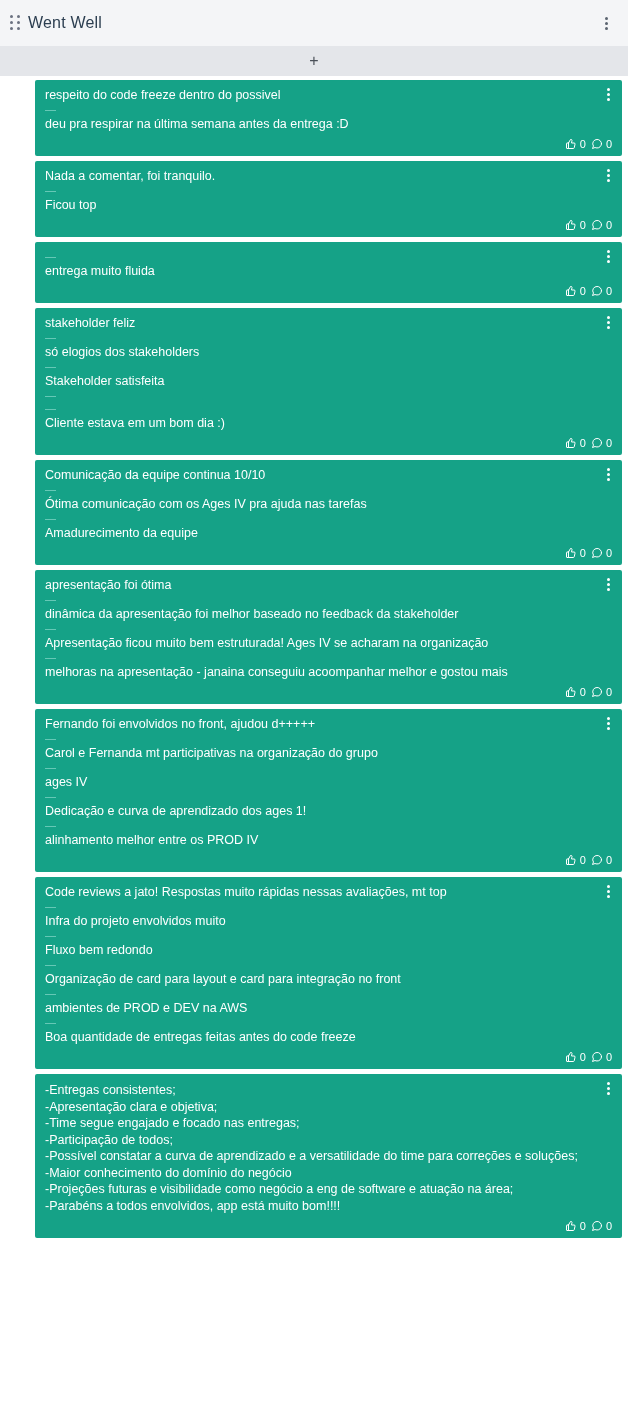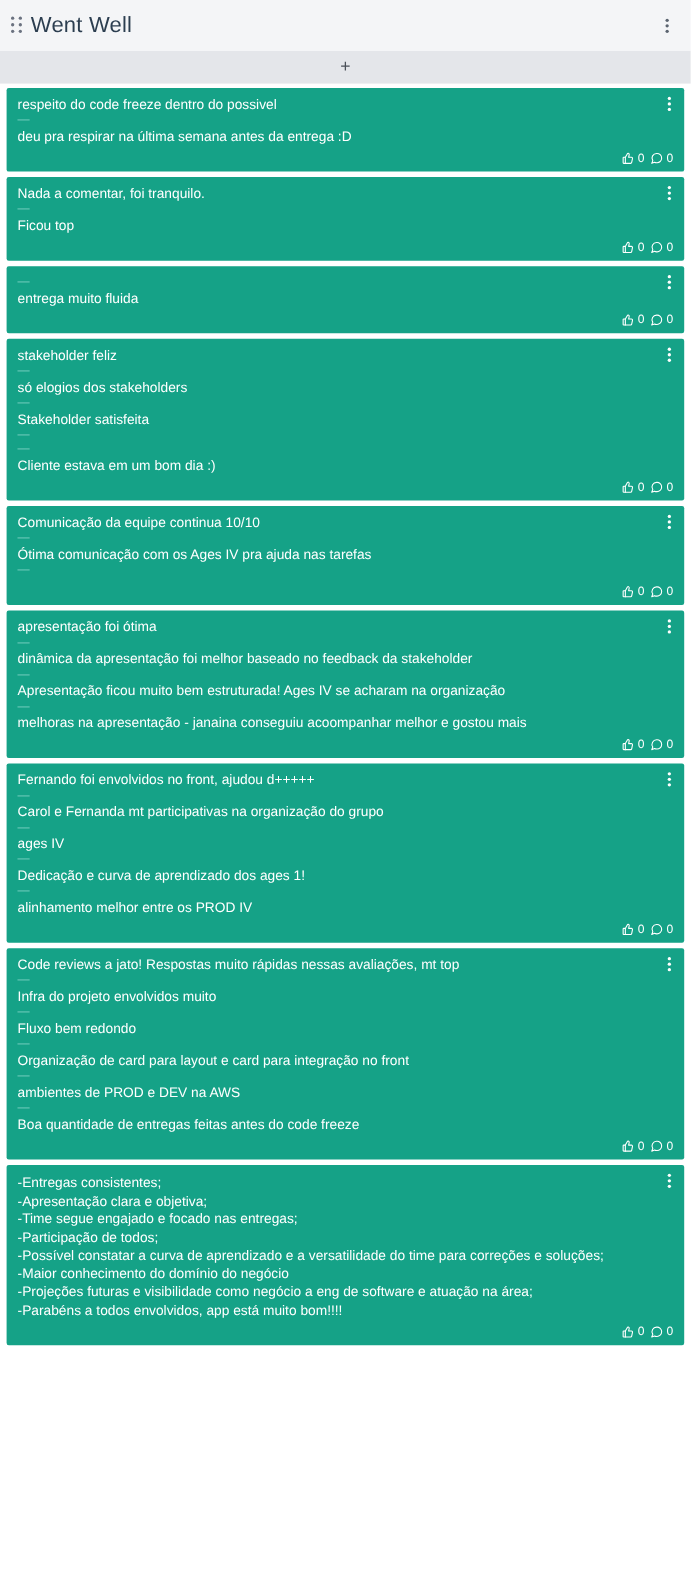--- a/index.html
+++ b/index.html
@@ -40,21 +40,21 @@
     margin-right: 6px;
     cursor: grab;
   }
   .drag-handle i {
     width: 3px; height: 3px;
     background: #6b7280;
     border-radius: 50%;
     display: block;
   }
   .column-title {
-    font-size: 20px;
+    font-size: 16px;
     color: #2c3e50;
     font-weight: 400;
     letter-spacing: .2px;
   }
   .column-menu {
     margin-left: auto;
     width: 20px; height: 22px;
     display: flex; flex-direction: column;
     align-items: center; justify-content: center;
     gap: 2px;
@@ -73,21 +73,21 @@
     align-items: center;
     justify-content: center;
     cursor: pointer;
     color: #4a5058;
     font-size: 16px;
     line-height: 1;
     user-select: none;
   }
 
   
-  .cards { display: block; }
+  .cards { display: block; padding-left: 29px; }
 
   .card {
     background: #15a287;
     color: #ffffff;
     margin: 4px 6px 5px 6px;
     border-radius: 2px;
     position: relative;
     padding: 8px 10px 4px 10px;
     min-height: 40px;
   }
@@ -289,20 +289,21 @@
         <div class="card-menu">
           <i></i>
           <i></i>
           <i></i>
         </div>
         <div class="card-body-multi">
           <div class="card-text">Comunicação da equipe continua 10/10</div>
           <div class="separator">—</div>
           <div class="card-text">Ótima comunicação com os Ages IV pra ajuda nas tarefas</div>
           <div class="separator">—</div>
+          <div class="card-text">Amadurecimento da equipe</div>
         </div>
         <div class="card-footer">
           <span class="counter">
             <svg width="12" height="12" viewBox="0 0 24 24" fill="none" stroke="#ffffff" stroke-width="2" stroke-linecap="round" stroke-linejoin="round">
               <path d="M7 10v11H4a1 1 0 0 1-1-1v-9a1 1 0 0 1 1-1h3z"></path>
               <path d="M7 10l4-7a2 2 0 0 1 3 2l-1 5h5a2 2 0 0 1 2 2.4l-1.5 7A2 2 0 0 1 16.5 21H7"></path>
             </svg>
             <span>0</span>
           </span>
           <span class="counter">

